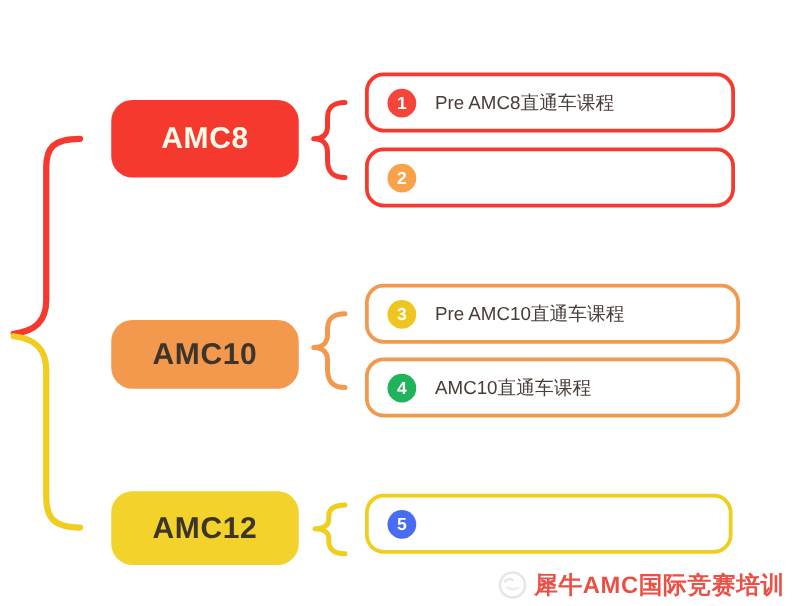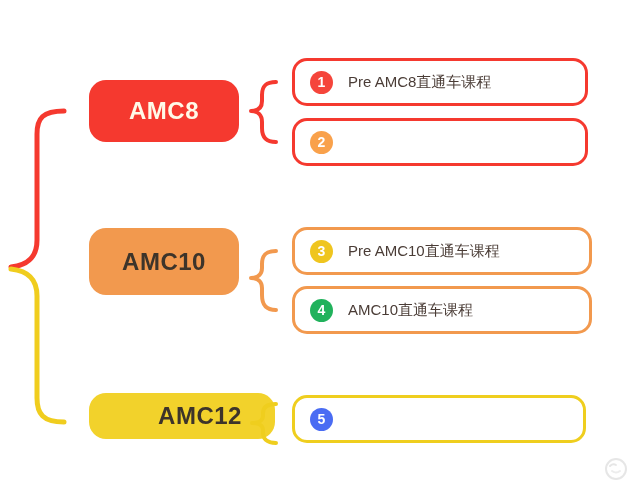--- a/index.html
+++ b/index.html
@@ -11,22 +11,22 @@
   svg.brace path { fill:none; stroke-linecap:round; stroke-linejoin:round; }
   .root-brace path { stroke-width:5; }
   .group-brace path { stroke-width:4; }
 
   .node {
     position:absolute; left:89px; width:150px;
     display:flex; align-items:center; justify-content:center;
     border-radius:17px; font-weight:bold; font-size:24px; letter-spacing:.5px;
   }
   .node-amc8  { top:80px;  height:62px; }
-  .node-amc10 { top:228px; height:67px; }
-  .node-amc12 { top:393px; height:46px;padding-left:36px; }
+  .node-amc10 { top:256px; height:55px; }
+  .node-amc12 { top:393px; height:59px; }
 
   .course {
     position:absolute; left:292px; height:48px; box-sizing:border-box;
     border:3px solid; border-radius:15px; background:#ffffff;
     display:flex; align-items:center;
   }
   .c1 { top:58px;  width:296px; }
   .c2 { top:118px; width:296px; }
   .c3 { top:227px; width:300px; }
   .c4 { top:286px; width:300px; }
@@ -88,15 +88,16 @@
   <div class="course c5" style="border-color: rgb(239, 206, 30);">
     <span class="badge" style="background-color: rgb(74, 108, 243);">5</span>
   </div>
 
   <div class="watermark">
     <svg class="rhino-icon" width="24" height="24" viewBox="0 0 24 24">
       <circle cx="12" cy="12" r="10" fill="none" stroke="#cccccc" stroke-width="2"></circle>
       <path d="M6 9 q3 -3 6 -1" fill="none" stroke="#cccccc" stroke-width="2" stroke-linecap="round"></path>
       <path d="M8 14 q4 3 8 0" fill="none" stroke="#d9d9d9" stroke-width="2" stroke-linecap="round"></path>
     </svg>
+    <span class="watermark-text" style="color: rgb(232, 57, 44);">犀牛AMC国际竞赛培训</span>
   </div>
 
 </div>
 
 </body></html>

